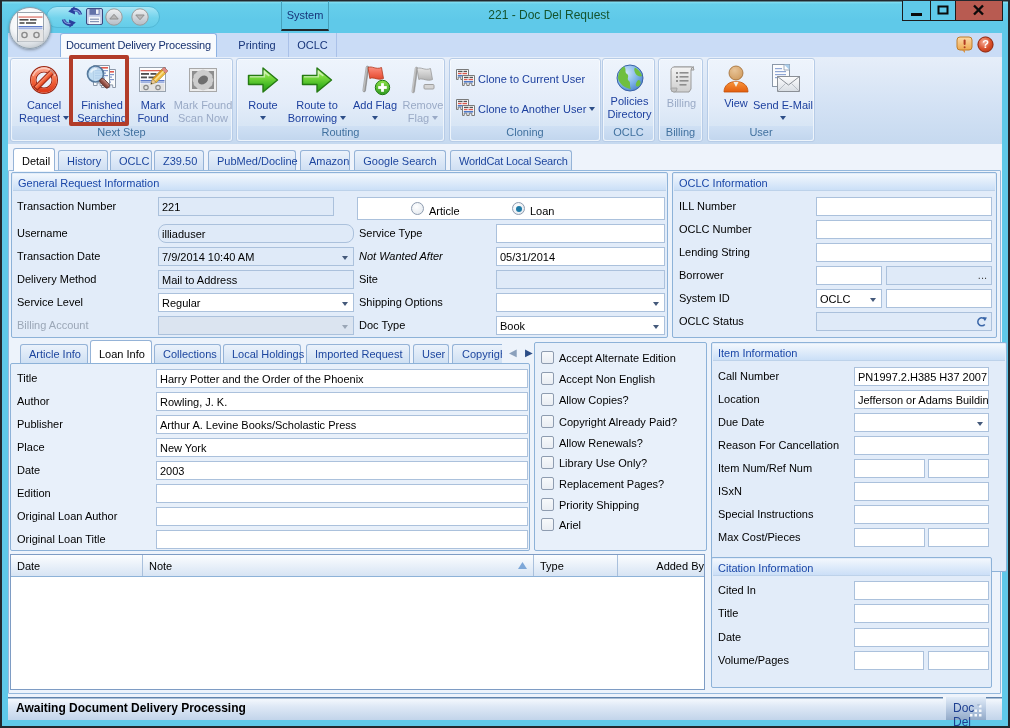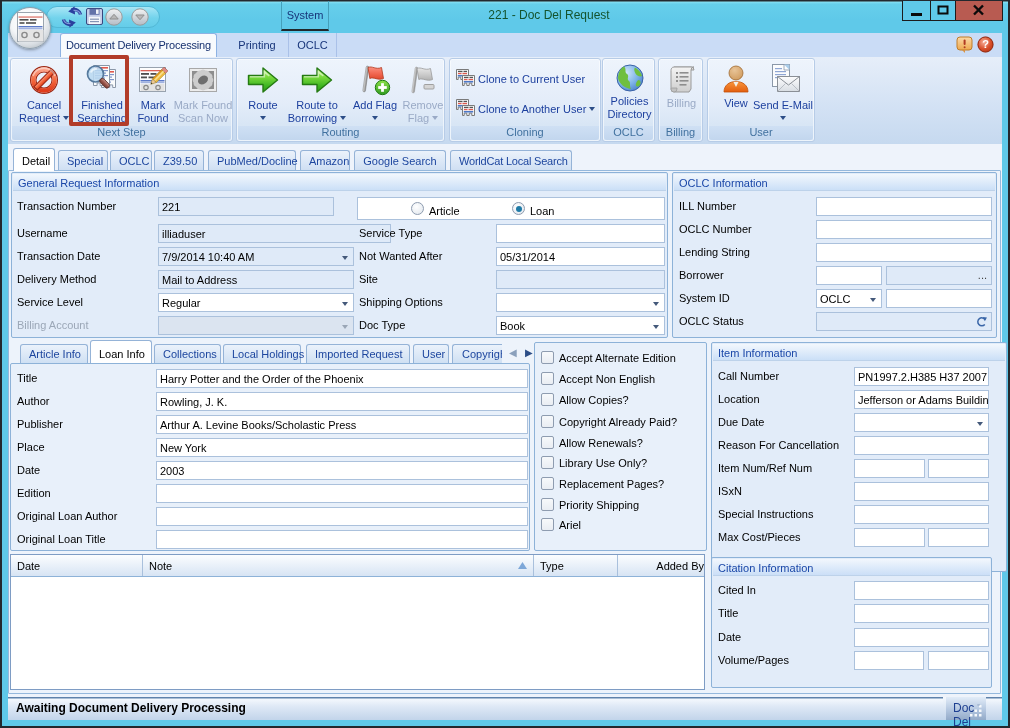--- a/index.html
+++ b/index.html
@@ -423,46 +423,46 @@
             </defs>
           </g>
 </svg>Send E-Mail<br><span class="arr"></span></div>
   <div class="rglabel">User</div>
  </div>
  <div style="position:absolute;left:61px;top:-2px;width:60px;height:71px;border:4px solid #b23c29;border-radius:2px;z-index:10;"></div>
 </div>
 <div id="content">
 <div id="page"></div>
 <div class="dtab active" style="left:5px;width:42px;text-align:center;">Detail</div>
-<div class="dtab" style="left:50px;width:50px;text-align:center;">Special</div>
+<div class="dtab" style="left:50px;width:50px;text-align:center;">History</div>
 <div class="dtab" style="left:102px;width:42px;text-align:center;">OCLC</div>
 <div class="dtab" style="left:146px;width:50px;text-align:center;">Z39.50</div>
 <div class="dtab" style="left:200px;width:88px;text-align:center;">PubMed/Docline</div>
 <div class="dtab" style="left:292px;width:50px;text-align:center;">Amazon</div>
 <div class="dtab" style="left:346px;width:92px;text-align:center;">Google Search</div>
 <div class="dtab" style="left:442px;width:122px;text-align:center;letter-spacing:-0.2px;">WorldCat Local Search</div>
 <div class="gbox" style="left:3px;top:28px;width:657px;height:166px;">
 <div class="ghdr">General Request Information</div>
 <div class="lbl " style="left:5px;top:27px;">Transaction Number</div>
       <div class="fld ro" style="left:146px;top:24px;width:176px;">221</div>
       <div class="lbl " style="left:5px;top:54px;">Username</div>
-      <div class="fld ro" style="left:146px;top:51px;width:233px;">illiaduser</div>
+      <div class="fld ro" style="left:146px;top:51px;width:196px;border-radius:8px;">illiaduser</div>
       <div class="lbl " style="left:5px;top:77px;">Transaction Date</div>
       <div class="fld ro" style="left:146px;top:74px;width:196px;">7/9/2014 10:40 AM<div class="drop"></div></div>
       <div class="lbl " style="left:5px;top:100px;">Delivery Method</div>
       <div class="fld ro" style="left:146px;top:97px;width:196px;">Mail to Address</div>
       <div class="lbl " style="left:5px;top:123px;">Service Level</div>
       <div class="fld " style="left:146px;top:120px;width:196px;">Regular<div class="drop"></div></div>
       <div class="lbl dis2" style="left:5px;top:146px;">Billing Account</div>
       <div class="fld gray" style="left:146px;top:143px;width:196px;">
         <div class="drop dis3"></div>
       </div>
       <div class="lbl " style="left:347px;top:54px;">Service Type</div>
       <div class="fld " style="left:484px;top:51px;width:169px;"></div>
-      <div class="lbl " style="left:347px;top:77px;">Not Wanted After</div>
+      <div class="lbl " style="left:347px;top:77px;font-style:italic;">Not Wanted After</div>
       <div class="fld " style="left:484px;top:74px;width:169px;">05/31/2014</div>
       <div class="lbl " style="left:347px;top:100px;">Site</div>
       <div class="fld ro" style="left:484px;top:97px;width:169px;"></div>
       <div class="lbl " style="left:347px;top:123px;">Shipping Options</div>
       <div class="fld " style="left:484px;top:120px;width:169px;">
         <div class="drop"></div>
       </div>
       <div class="lbl " style="left:347px;top:146px;">Doc Type</div>
       <div class="fld " style="left:484px;top:143px;width:169px;">Book<div class="drop"></div></div>
       <div class="fld" style="left:345px;top:24px;width:308px;height:23px;"></div>

